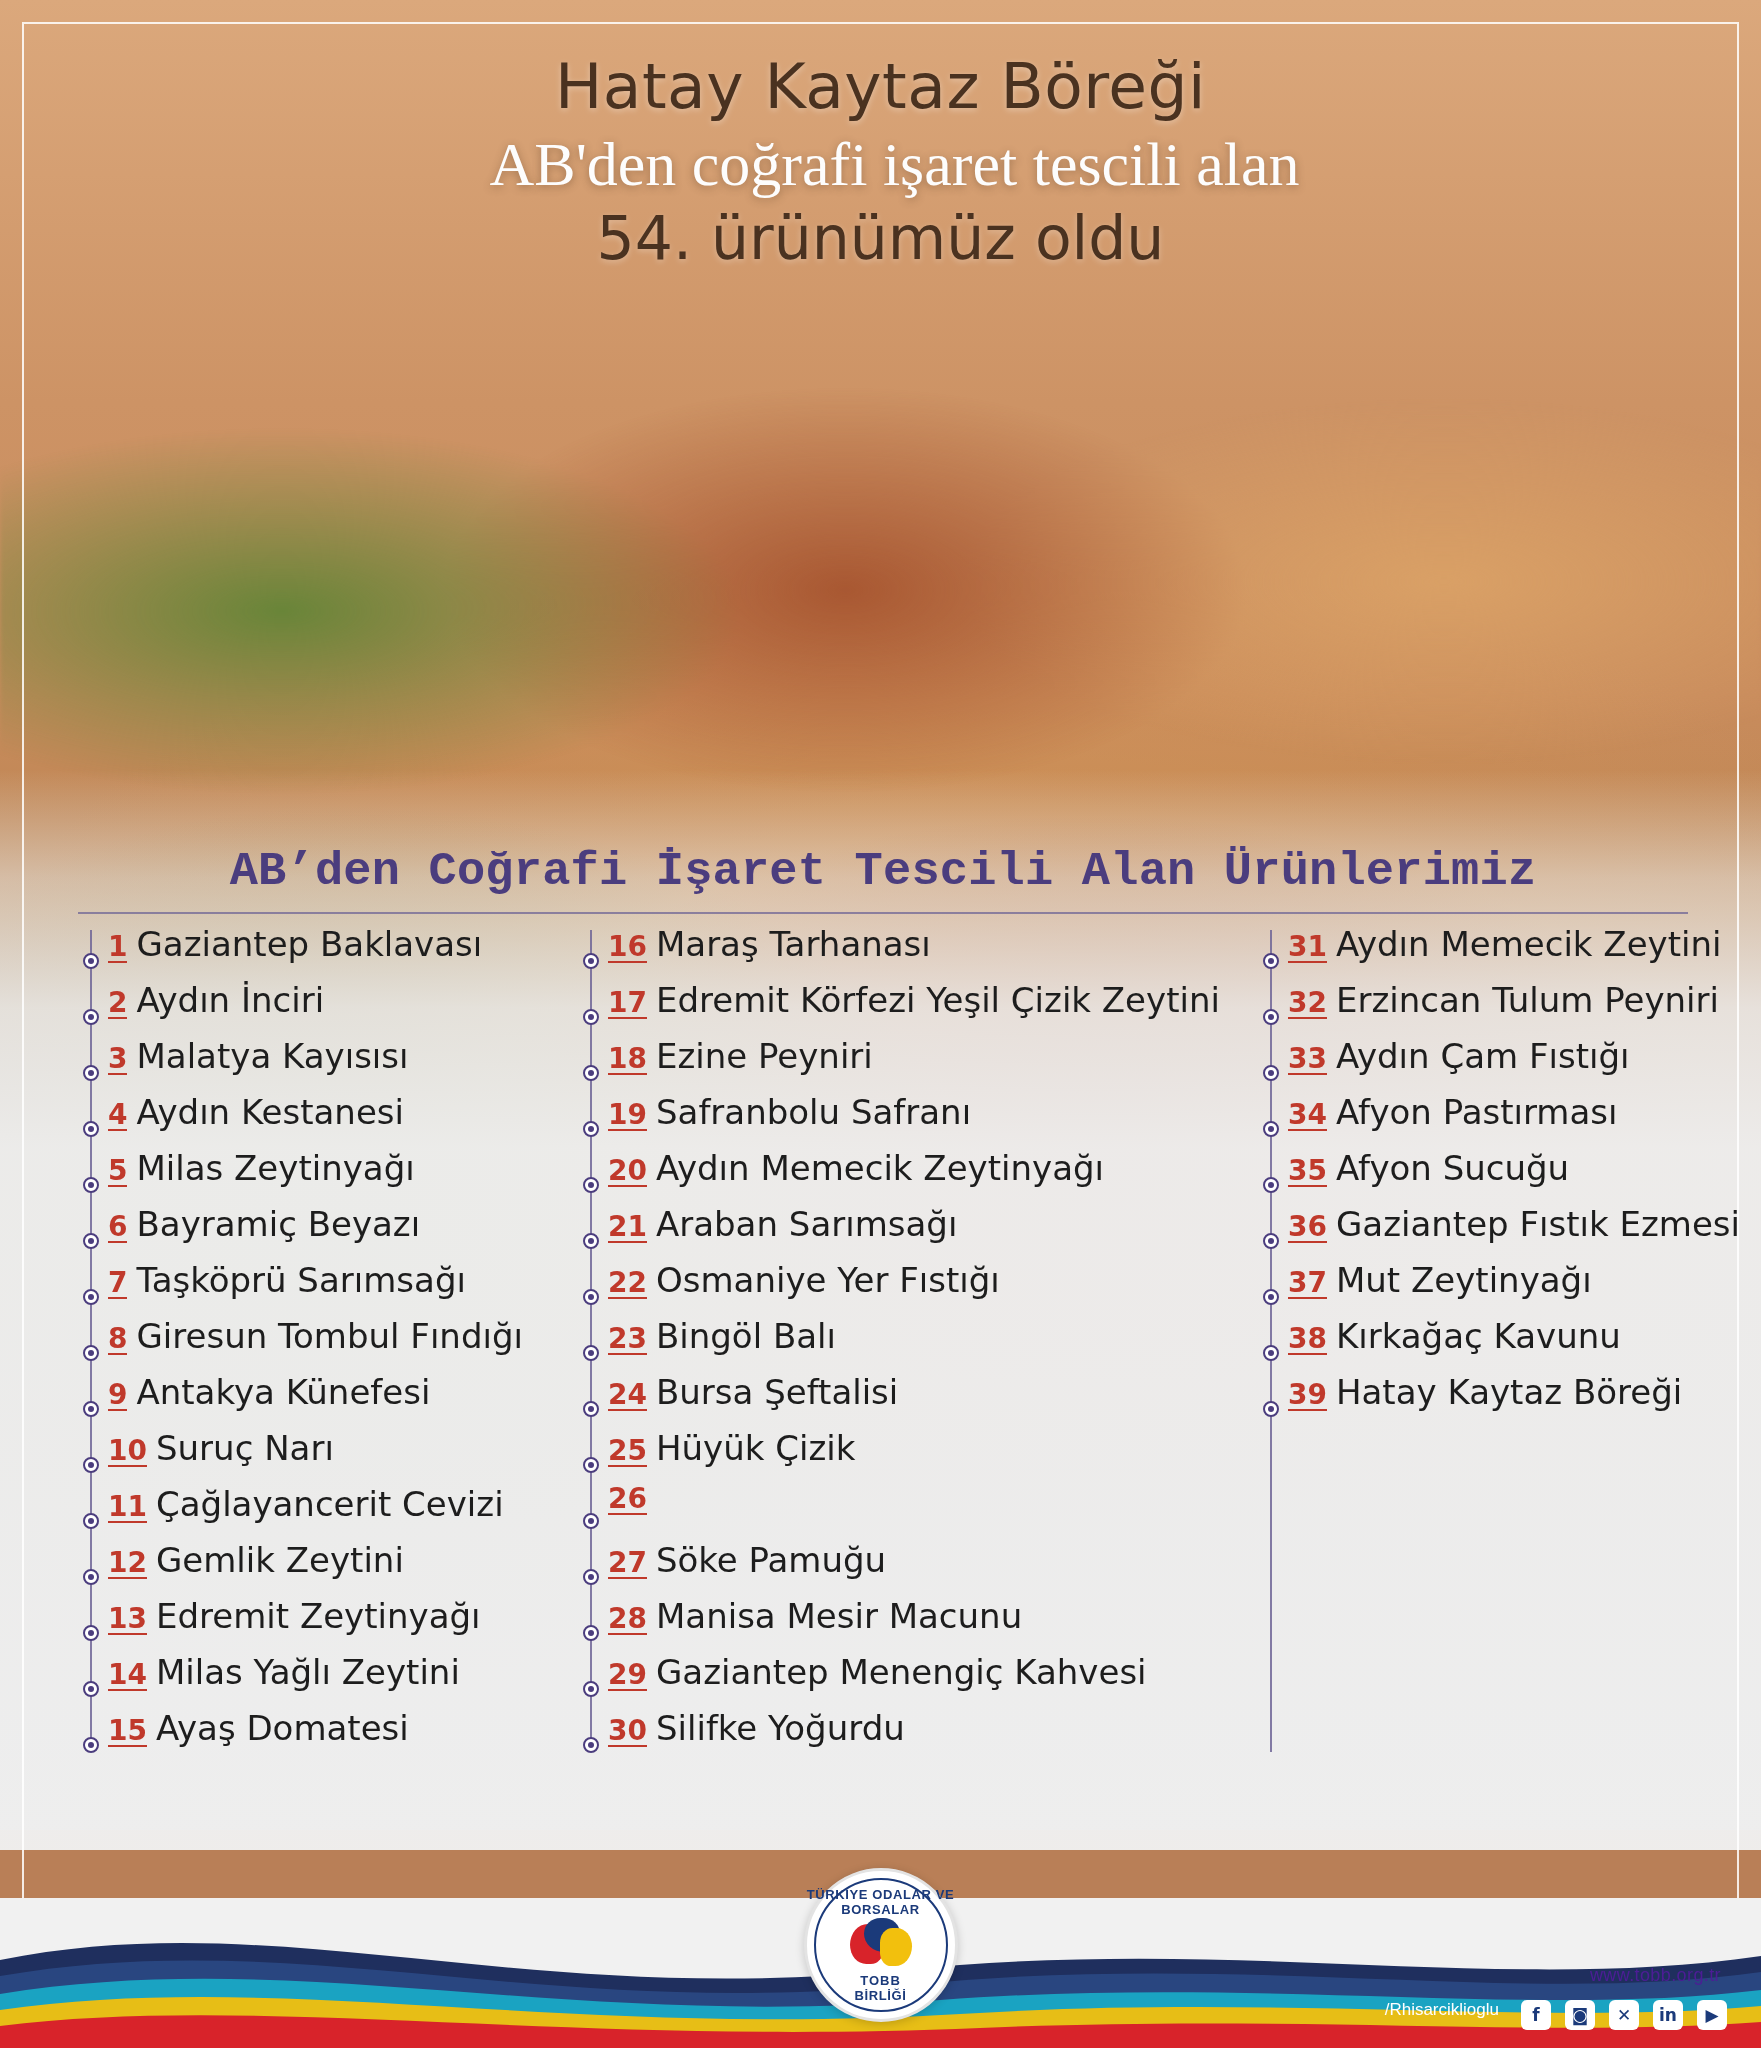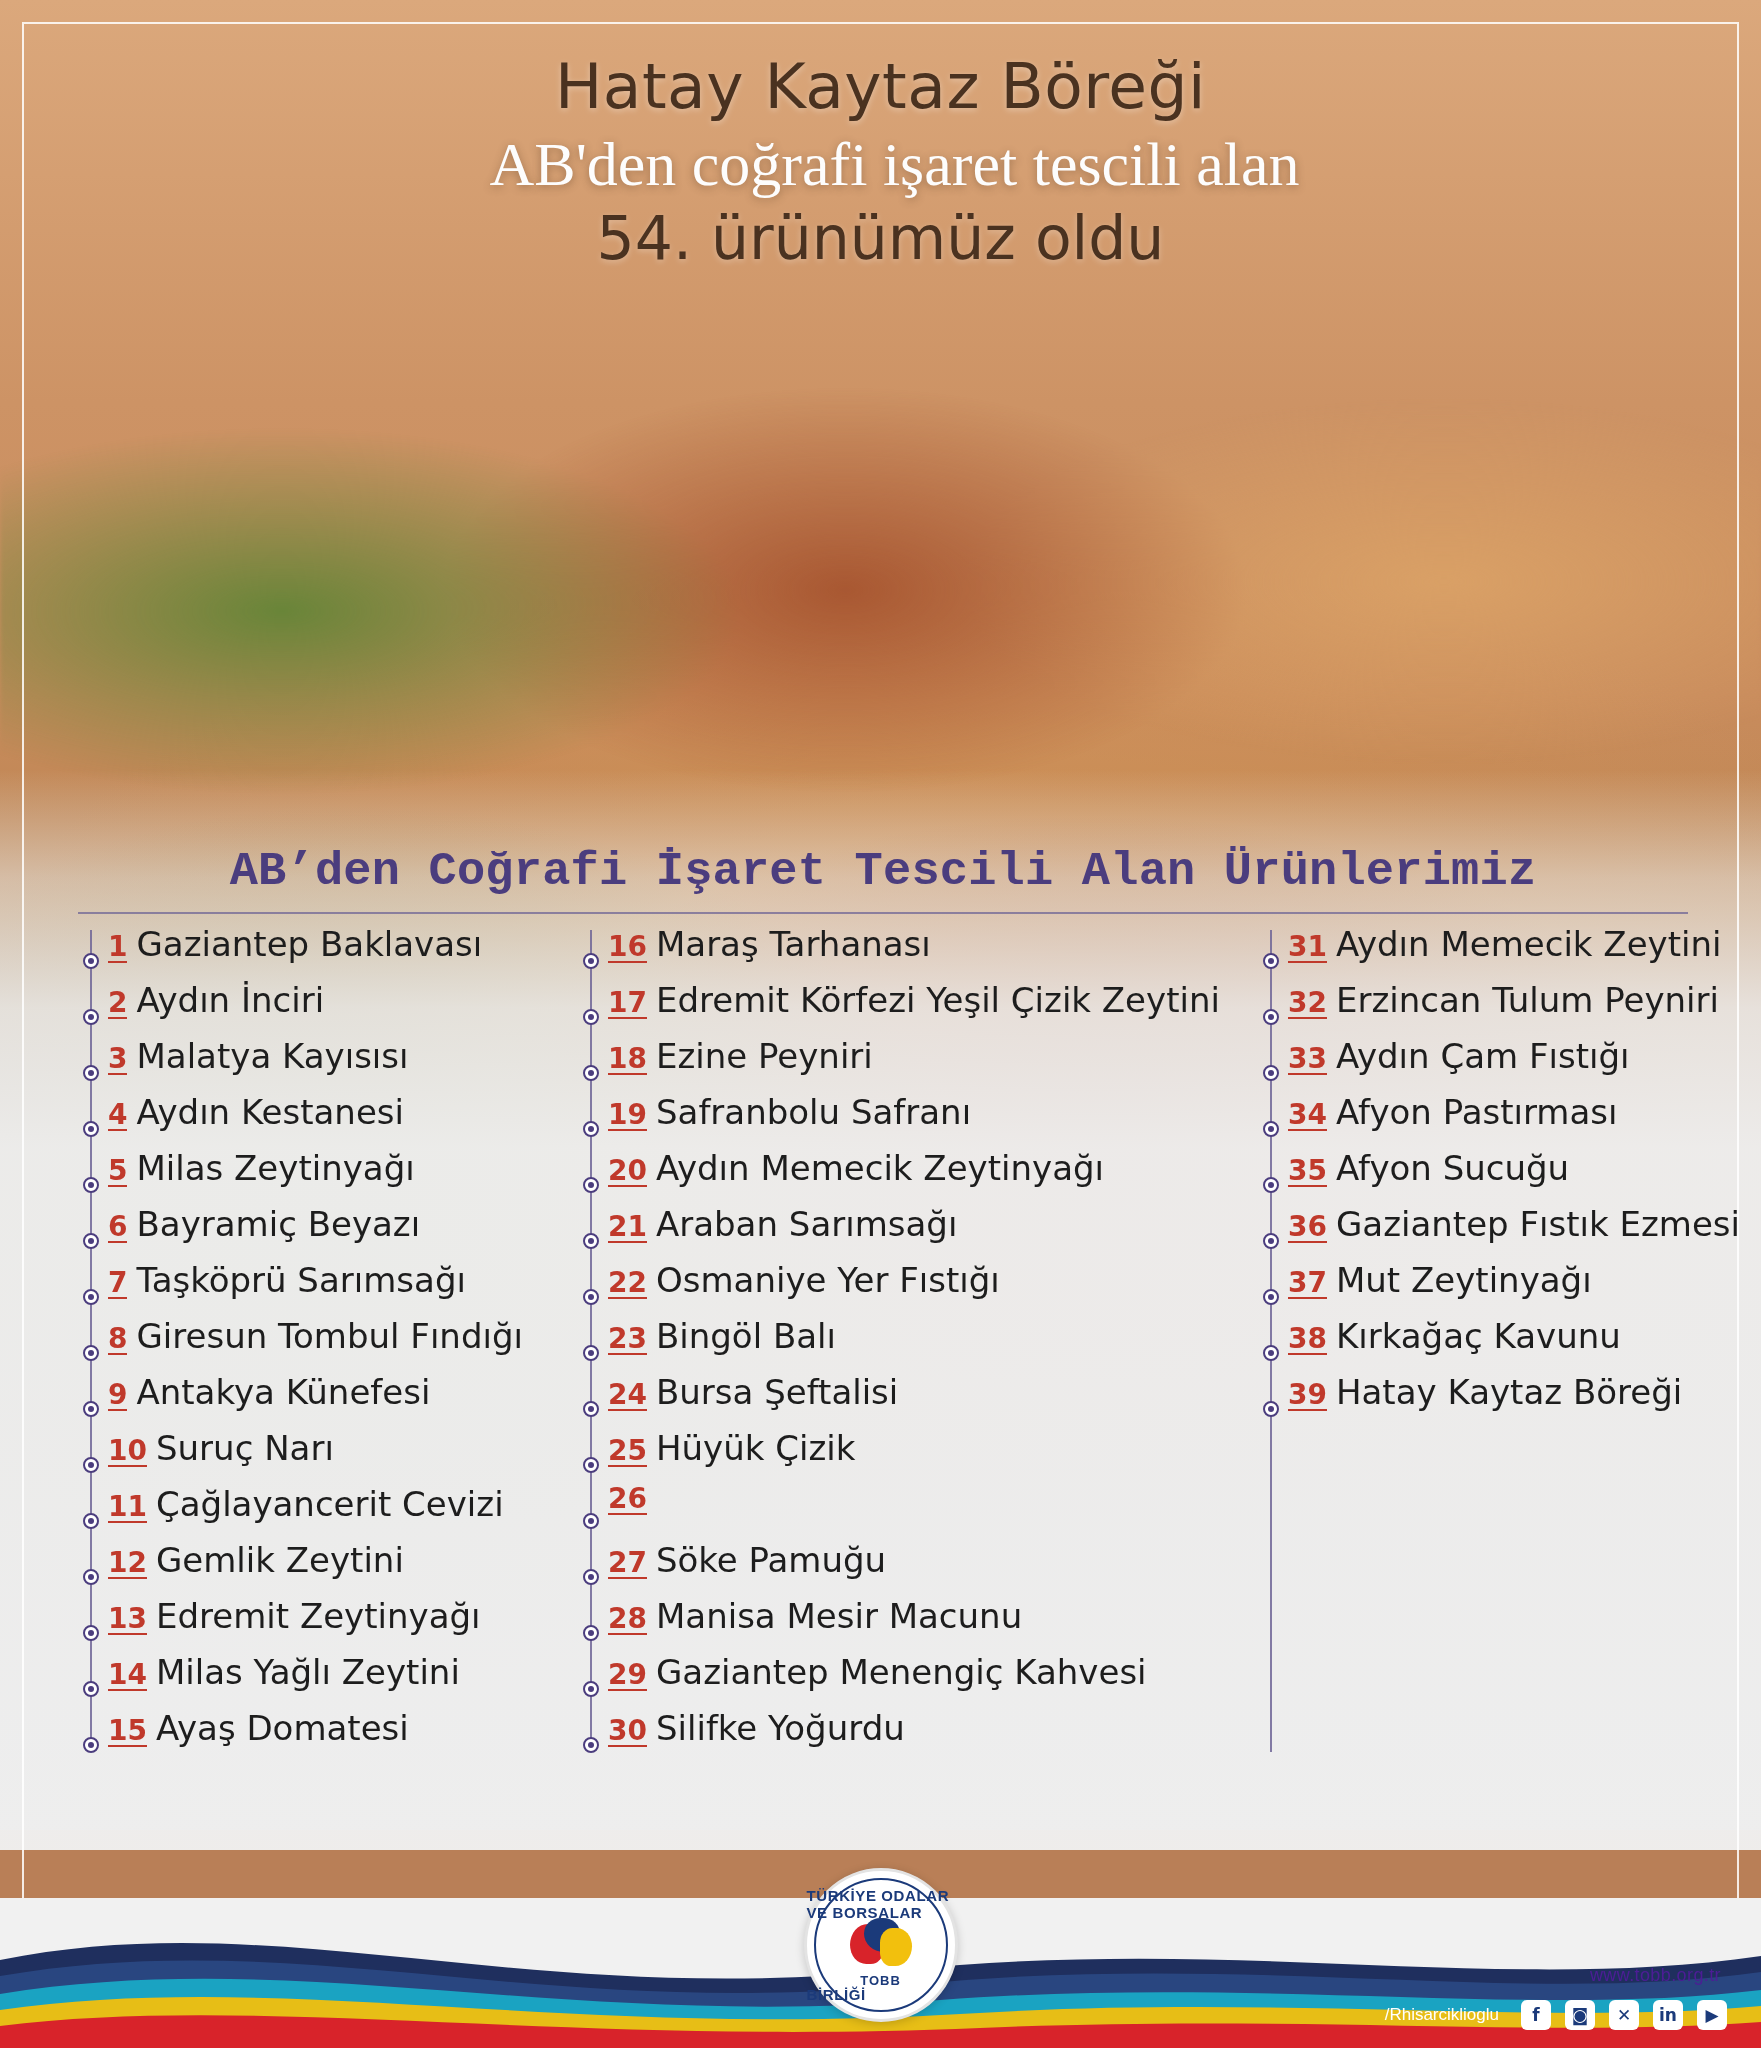--- a/index.html
+++ b/index.html
@@ -118,39 +118,39 @@
     width:148px;height:148px;border-radius:50%;
     background:#ffffff;border:3px solid #e3e3e3;
     display:flex;align-items:center;justify-content:center;
     box-shadow:0 2px 10px rgba(0,0,0,.18);
     z-index:6;
   }
   .logo-ring{
     position:absolute;inset:7px;border-radius:50%;border:2px solid #1b3a7a;
   }
   .logo-text-top,.logo-text-bottom{
-    position:absolute;width:100%;text-align:left;
-    font-size:15px;letter-spacing:.6px;color:#1b3a7a;font-weight:bold;
+    position:absolute;width:100%;text-align:center;
+    font-size:13px;letter-spacing:.6px;color:#1b3a7a;font-weight:bold;
     font-family:"Liberation Sans",sans-serif;
   }
   .logo-text-top{top:16px;}
   .logo-text-bottom{bottom:16px;}
   .logo-mark{
     position:relative;width:62px;height:54px;
   }
   .lm{position:absolute;border-radius:50% 50% 50% 50%;}
   .lm-red{left:0;top:6px;width:34px;height:40px;background:#d8232a;border-radius:60% 40% 45% 55%;}
   .lm-blue{left:14px;top:0;width:36px;height:34px;background:#1b3a7a;border-radius:50% 50% 40% 60%;}
   .lm-yellow{left:30px;top:10px;width:32px;height:38px;background:#f2c00d;border-radius:45% 55% 60% 40%;}
   .lm-label{
     position:absolute;left:0;right:0;bottom:-16px;text-align:center;
     font-size:13px;font-weight:bold;color:#1b3a7a;letter-spacing:1px;
   }
   .foot-right{
-    position:absolute;right:34px;bottom:18px;display:flex;align-items:center;gap:14px;z-index:6;
+    position:absolute;right:34px;bottom:18px;display:flex;gap:14px;z-index:6;
   }
   .handle{
     color:#ffffff;font-size:17px;font-family:"Liberation Sans",sans-serif;margin-right:8px;
   }
   .site{
     position:absolute;right:40px;bottom:62px;color:#4c1d95;font-size:18px;letter-spacing:.4px;z-index:6;
   }
   .sicon{
     width:30px;height:30px;border-radius:6px;background:#ffffff;
     display:flex;align-items:center;justify-content:center;

